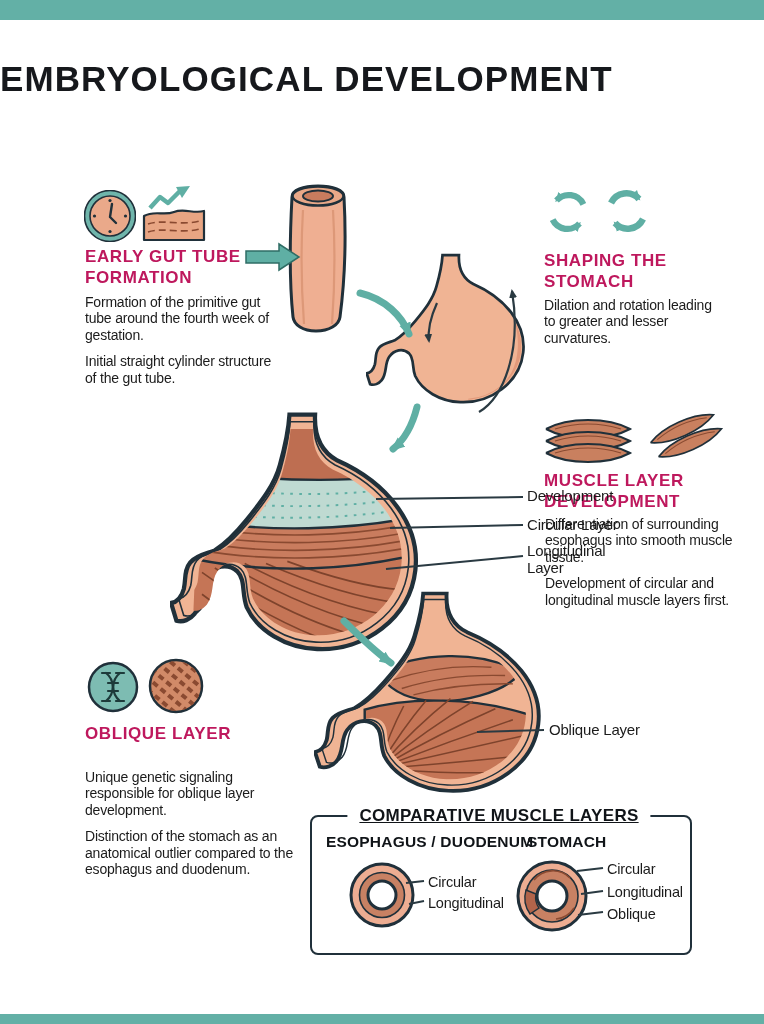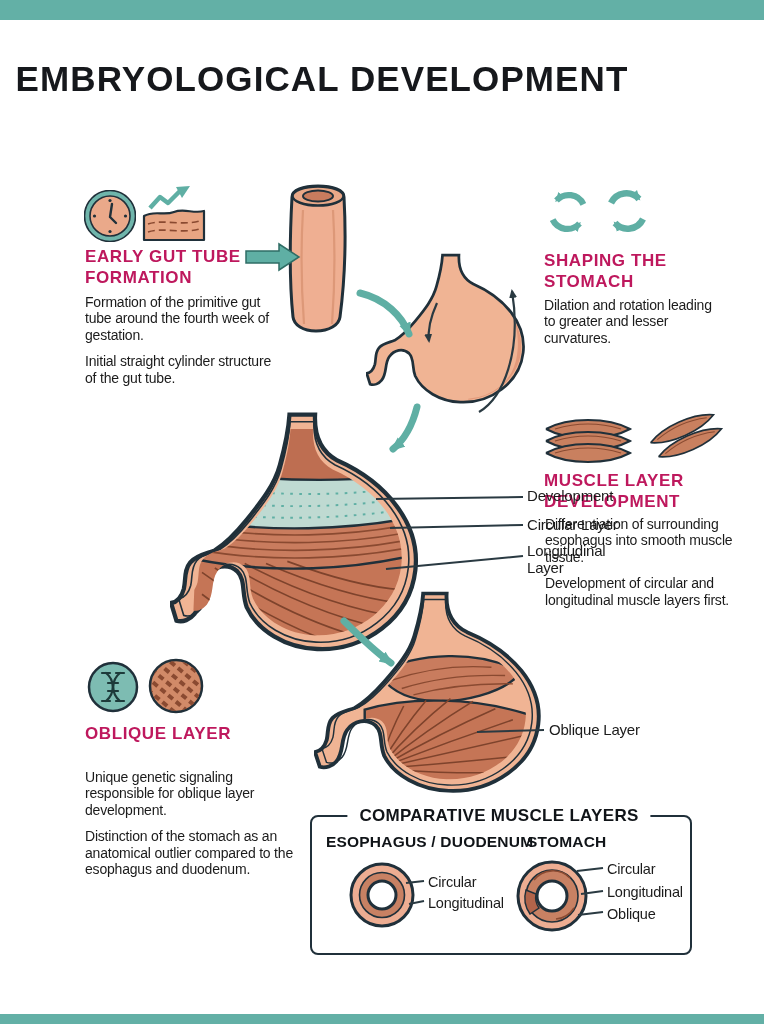--- a/index.html
+++ b/index.html
@@ -1,27 +1,27 @@
 <!DOCTYPE html>
 <html><head>
 <meta charset="utf-8">
 <style>
   html,body{margin:0;padding:0;background:#fff;}
   .canvas{position:relative;width:764px;height:1024px;background:#ffffff;overflow:hidden;
           font-family:"Liberation Sans",sans-serif;color:#1b1b1b;}
   .abs{position:absolute;}
   .bar{left:0;width:764px;background:#63b0a6;}
-  .title{left:0;top:58px;width:644px;text-align:center;font-size:35px;font-weight:bold;
+  .title{left:0;top:58px;width:644px;font-size:35px;font-weight:bold;
          line-height:1.18;letter-spacing:1.1px;color:#16181c;}
   .h{font-weight:bold;font-size:17px;line-height:1.24;letter-spacing:.6px;color:#be185d;}
   .p{font-size:14px;line-height:1.17;letter-spacing:-0.2px;margin:0 0 10px 0;}
   .lbl{font-size:15px;line-height:1.12;letter-spacing:-0.2px;color:#1b1b1b;}
   .comp-box{left:310px;top:815px;width:378px;height:136px;border:2.5px solid #20303a;border-radius:8px;}
   .comp-title{left:499px;top:806px;transform:translateX(-50%);background:#fff;padding:0 12px;
-              font-weight:bold;font-size:17px;letter-spacing:.3px;white-space:nowrap;color:#101418;}
+              font-weight:bold;font-size:17px;letter-spacing:.3px;white-space:nowrap;color:#101418;text-decoration:underline;}
   .comp-h{font-weight:bold;font-size:15.5px;letter-spacing:.2px;color:#101418;white-space:nowrap;}
   .rlbl{font-size:14.5px;letter-spacing:-0.2px;white-space:nowrap;}
   svg{display:block;}
 </style>
 </head>
 <body>
 
 <svg width="0" height="0" style="position:absolute" aria-hidden="true">
   <defs>
     <path id="stoPath" d="M112,6 L136,6 C135,26 142,40 157,48 C203,68 235,106 230,148 C225,192 182,222 138,220 C108,219 82,203 72,182 C67,169 71,157 63,149 C54,141 41,144 34,154 C27,164 31,178 23,188 C19,193 12,196 6,194 L1,178 C7,177 11,172 13,165 C15,156 13,148 19,141 C25,134 35,133 42,130 C52,124 62,114 72,102 C86,85 98,70 103,52 C107,38 111,22 112,6 Z"></path>

